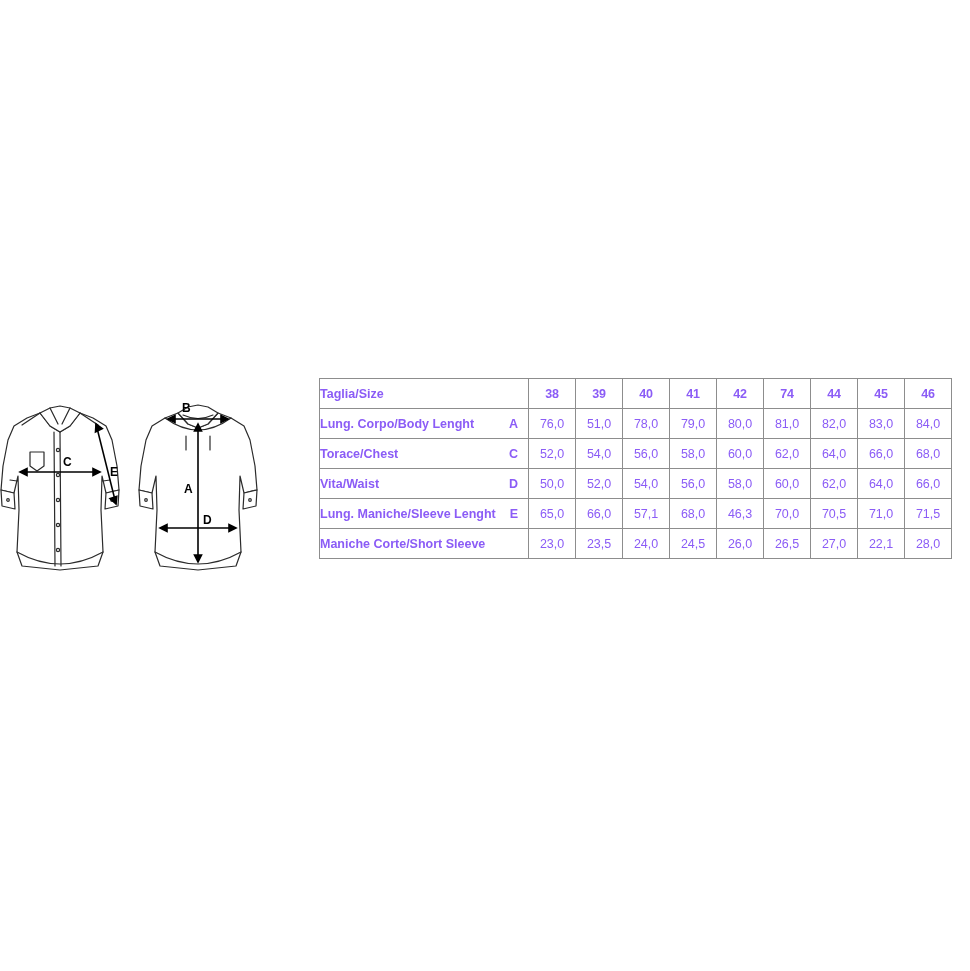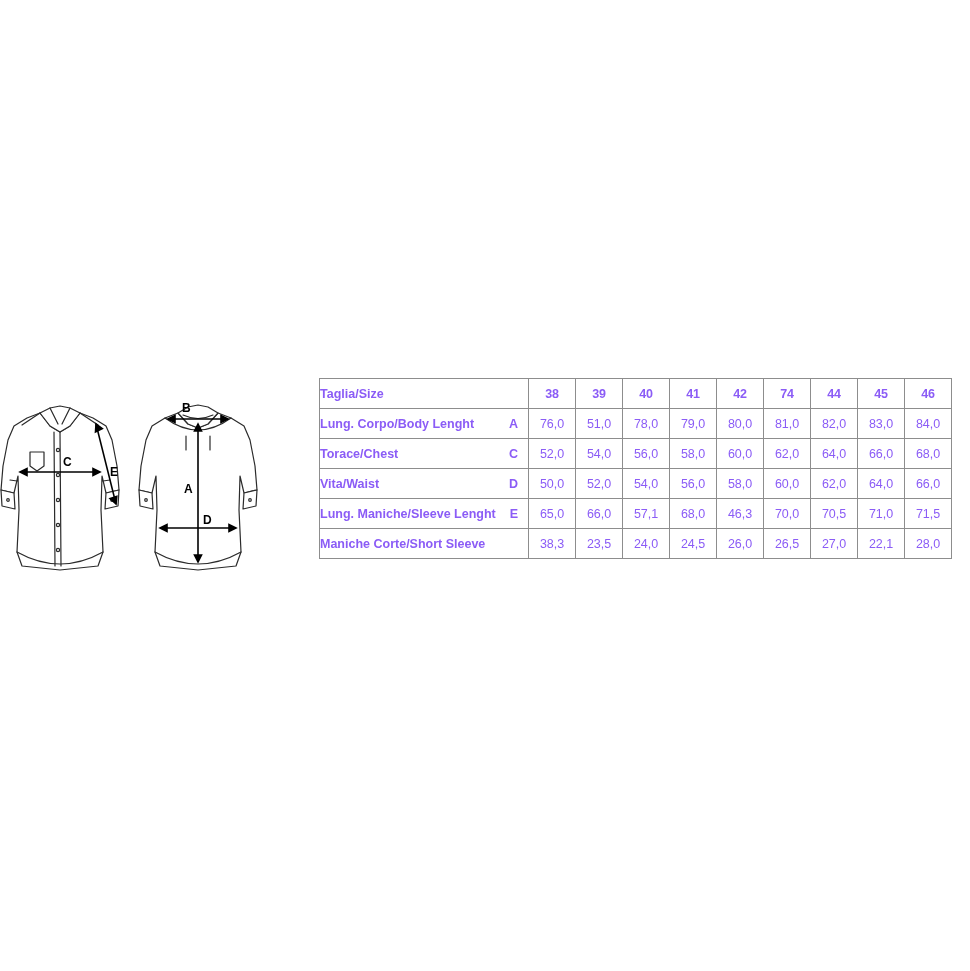--- a/index.html
+++ b/index.html
@@ -264,21 +264,21 @@
           <td class="val">71,0</td>
           <td class="val">71,5</td>
         </tr>
         <tr>
           <td class="rowlabel">
             <div class="lbl-inner">
               <span>Maniche Corte/Short Sleeve</span>
               <span class="letter"></span>
             </div>
           </td>
-          <td class="val">38,3</td>
+          <td class="val">23,0</td>
           <td class="val">23,5</td>
           <td class="val">24,0</td>
           <td class="val">24,5</td>
           <td class="val">26,0</td>
           <td class="val">26,5</td>
           <td class="val">27,0</td>
           <td class="val">22,1</td>
           <td class="val">28,0</td>
         </tr>
       </tbody>

